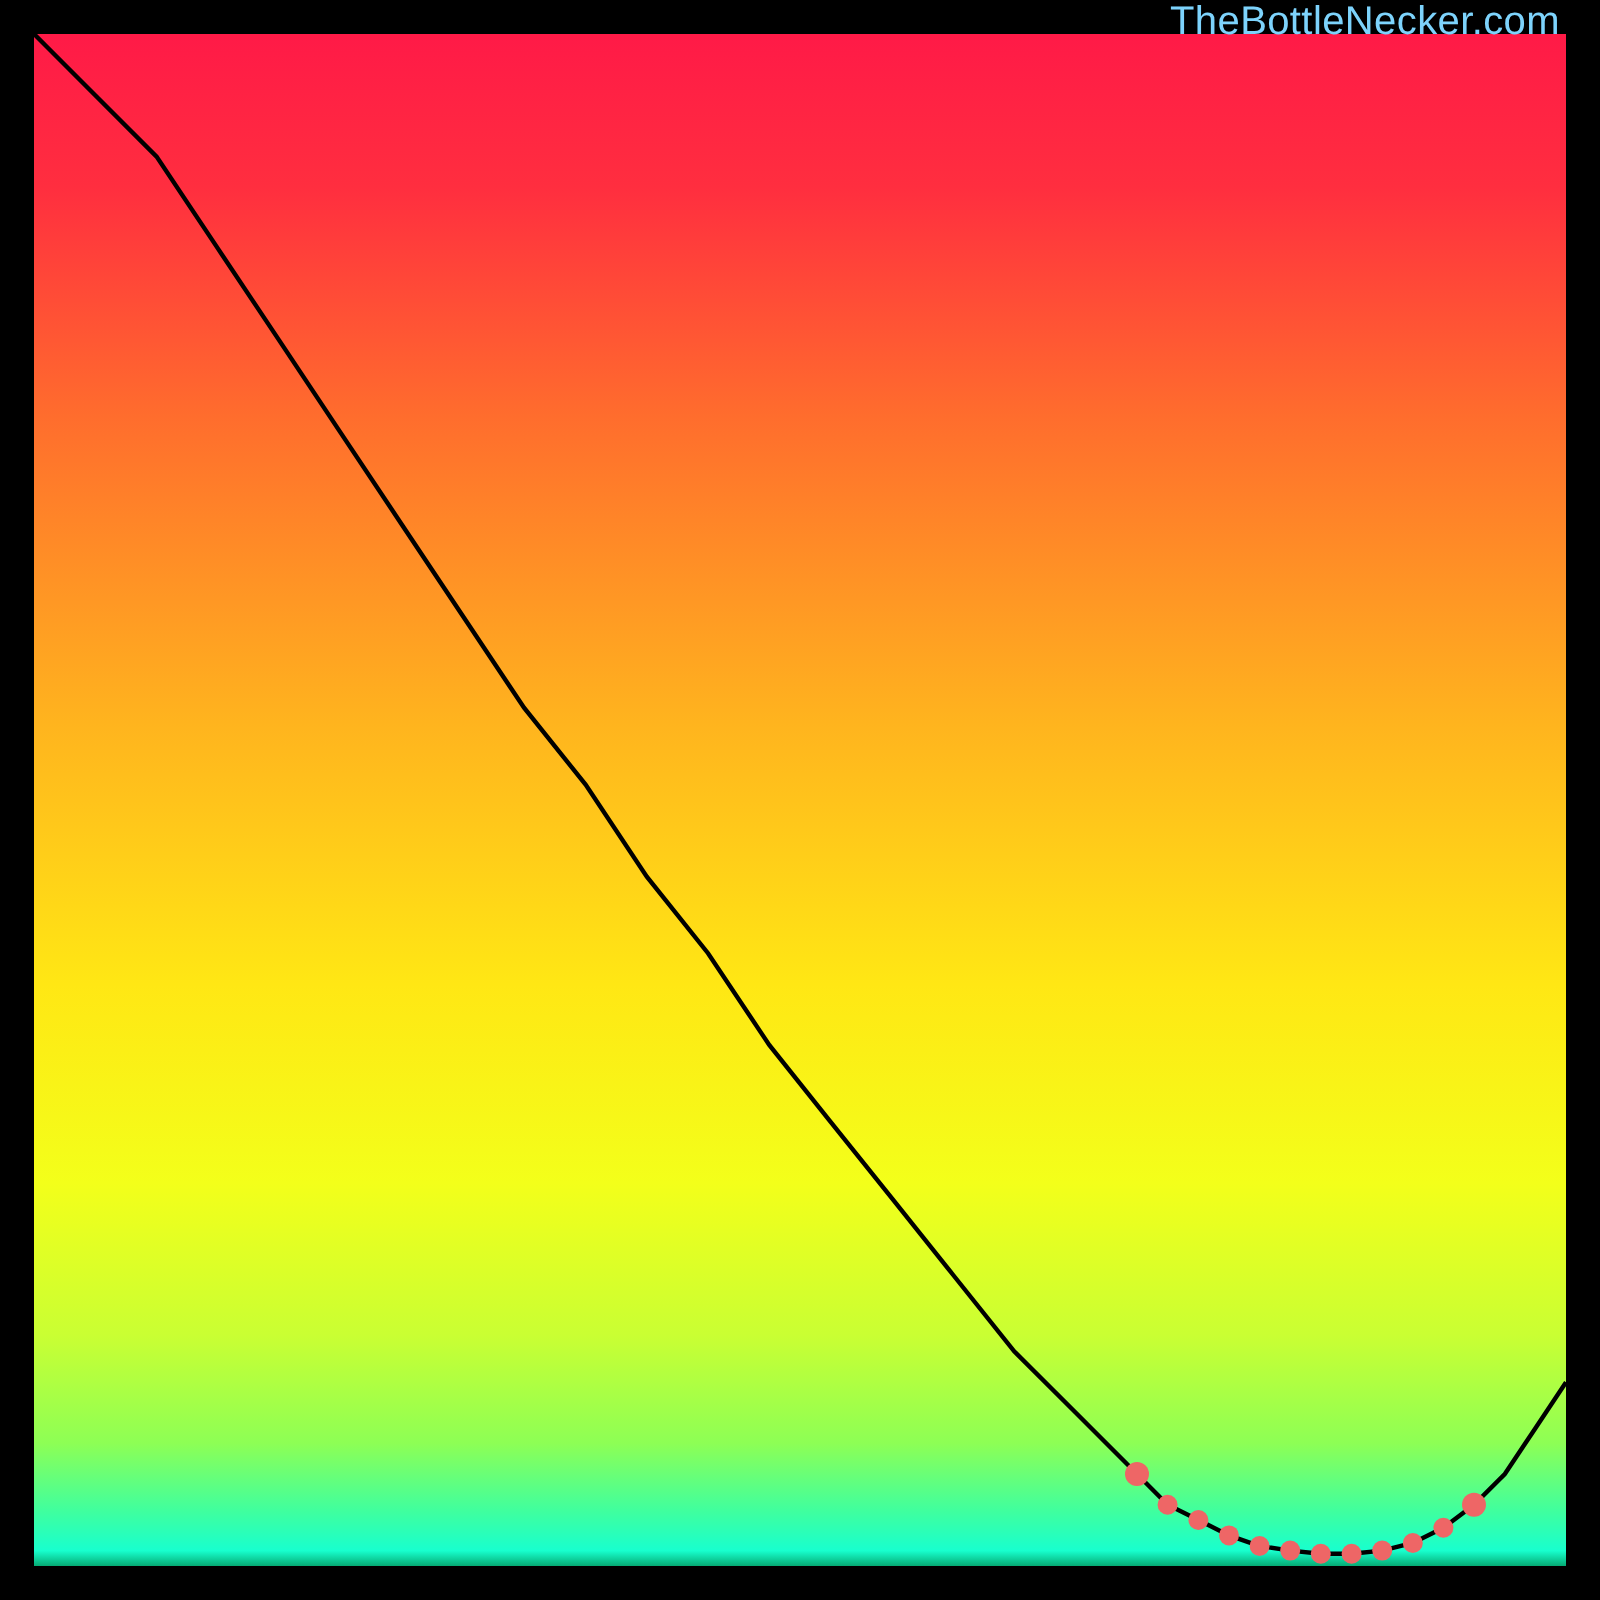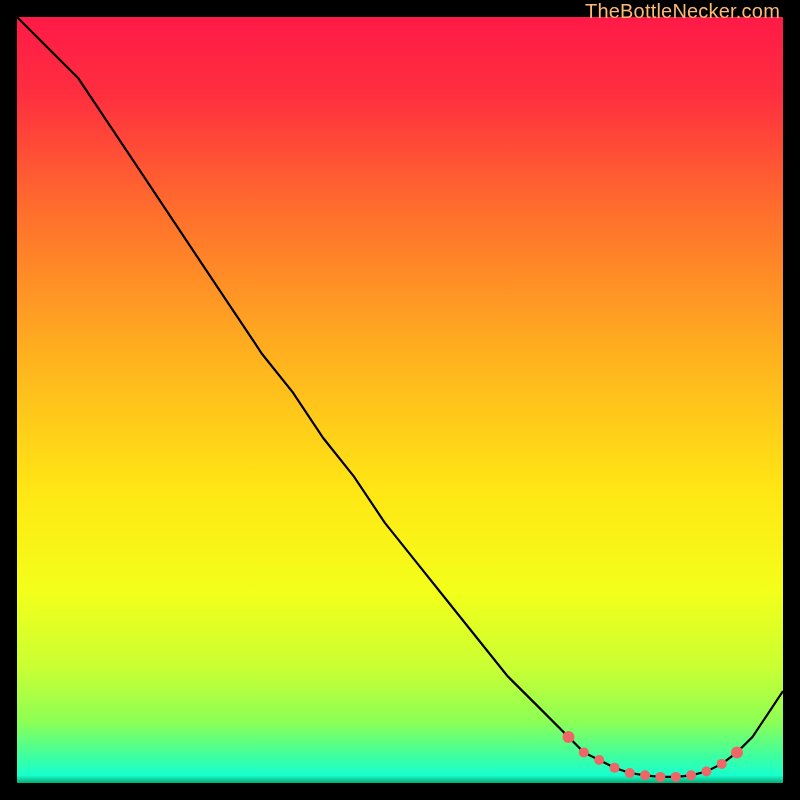--- a/index.html
+++ b/index.html
@@ -32,21 +32,21 @@
     width: 766px;
     height: 766px;
     pointer-events: none;
   }
   .attribution {
     position: absolute;
     top: 0;
     right: 20px;
     font-family: Arial, Helvetica, sans-serif;
     font-size: 20px;
-    color: #fdba74;
+    color: #7dd3fc;
     letter-spacing: 0.2px;
   }
 </style>
 </head>
 <body>
 
 <div class="frame">
   <svg class="gradient" viewBox="0 0 766 766" preserveAspectRatio="none">
     <defs>
       <linearGradient id="bg-grad" x1="0" y1="0" x2="0" y2="1">

